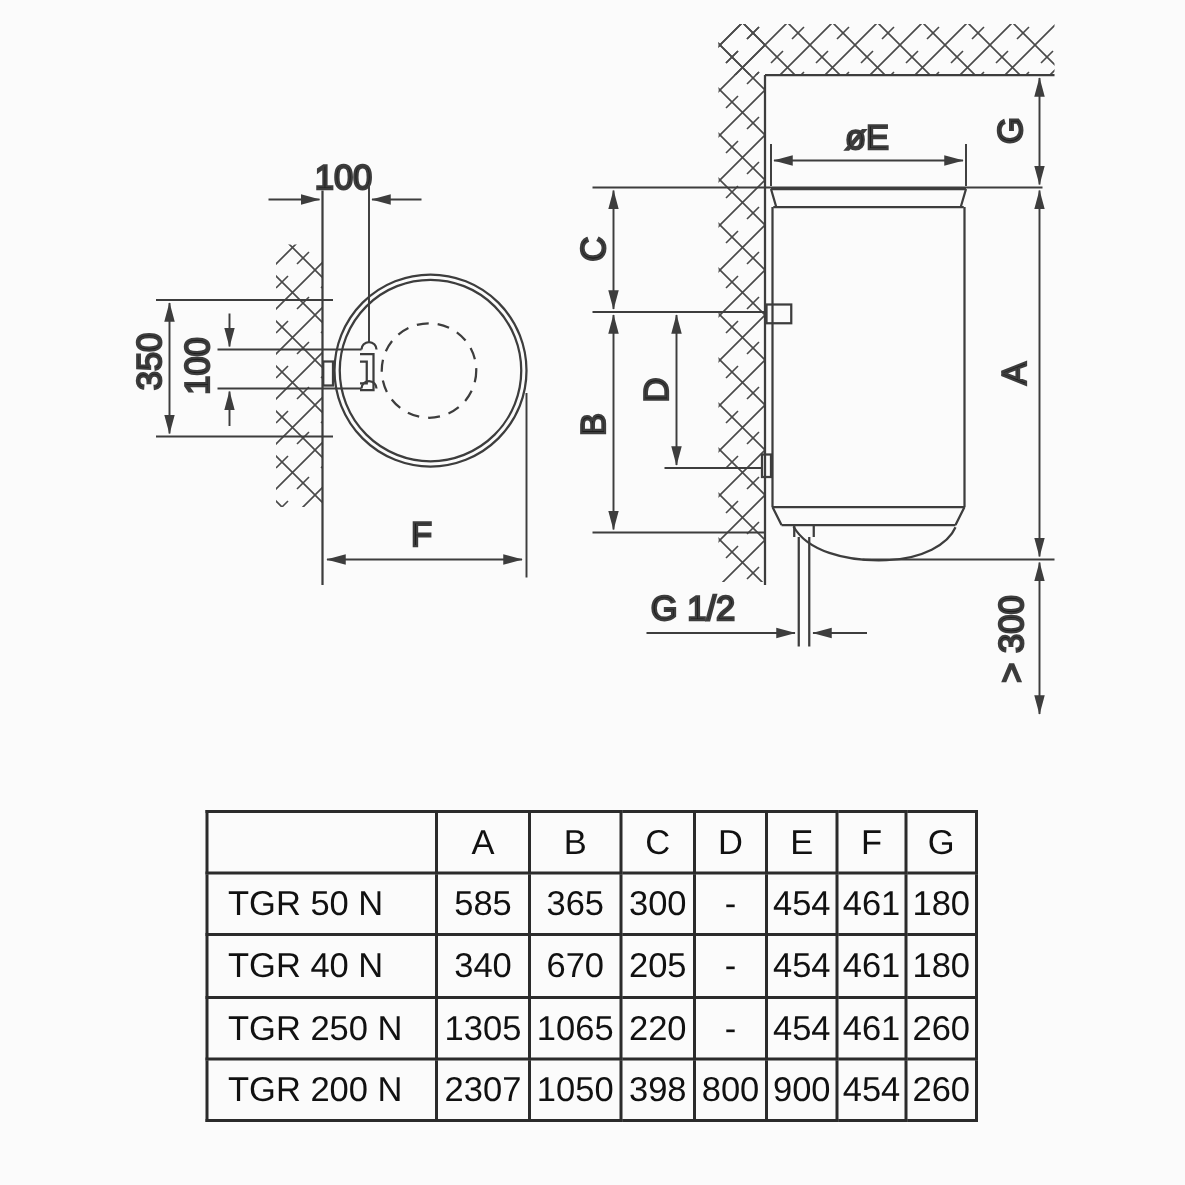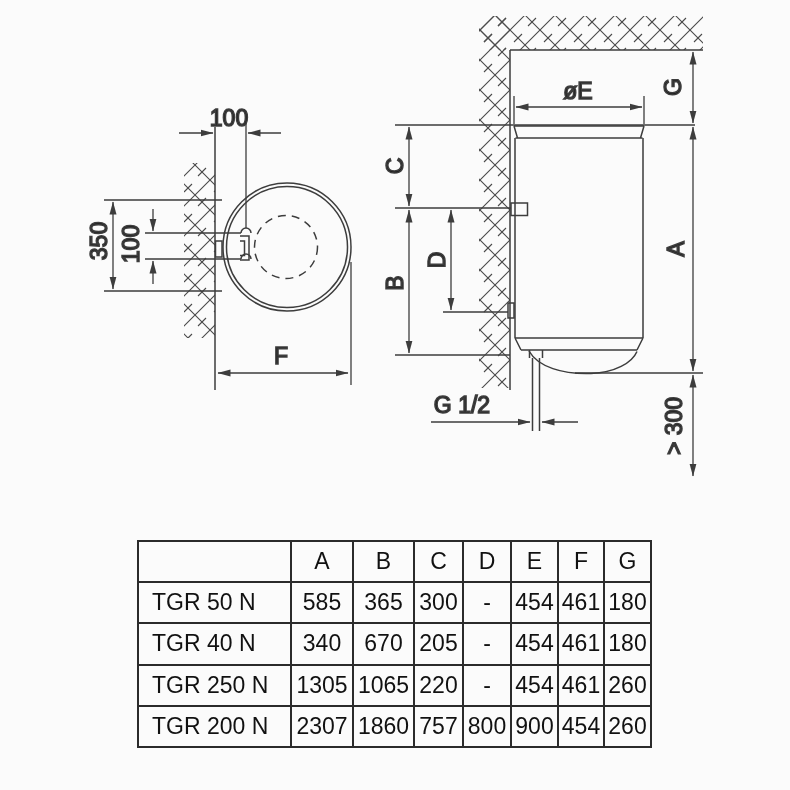--- a/index.html
+++ b/index.html
@@ -187,22 +187,22 @@
       <td class="num">1065</td>
       <td class="num">220</td>
       <td class="num">-</td>
       <td class="num">454</td>
       <td class="num">461</td>
       <td class="num">260</td>
     </tr>
     <tr>
       <td class="model">TGR 200 N</td>
       <td class="num">2307</td>
-      <td class="num">1860</td>
-      <td class="num">757</td>
+      <td class="num">1050</td>
+      <td class="num">398</td>
       <td class="num">800</td>
       <td class="num">900</td>
       <td class="num">454</td>
       <td class="num">260</td>
     </tr>
   </tbody>
 </table>
 
 </div>
 

